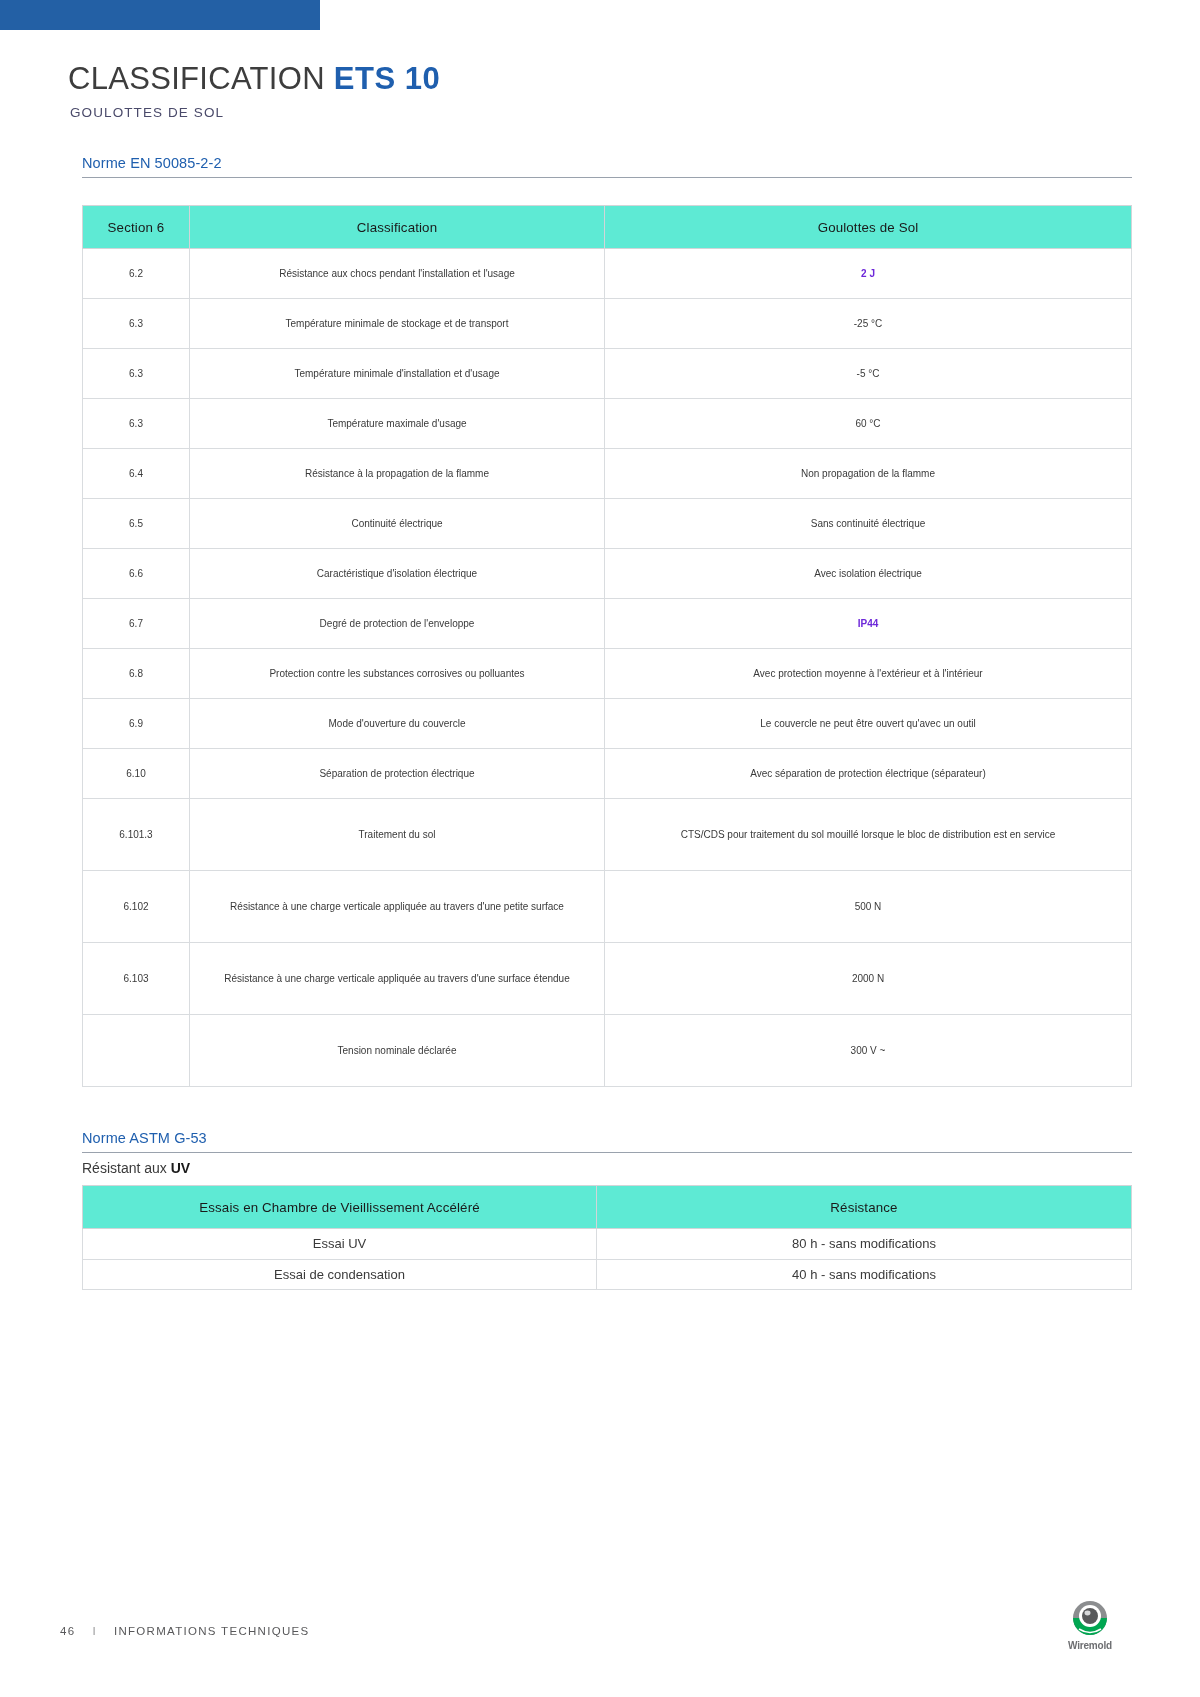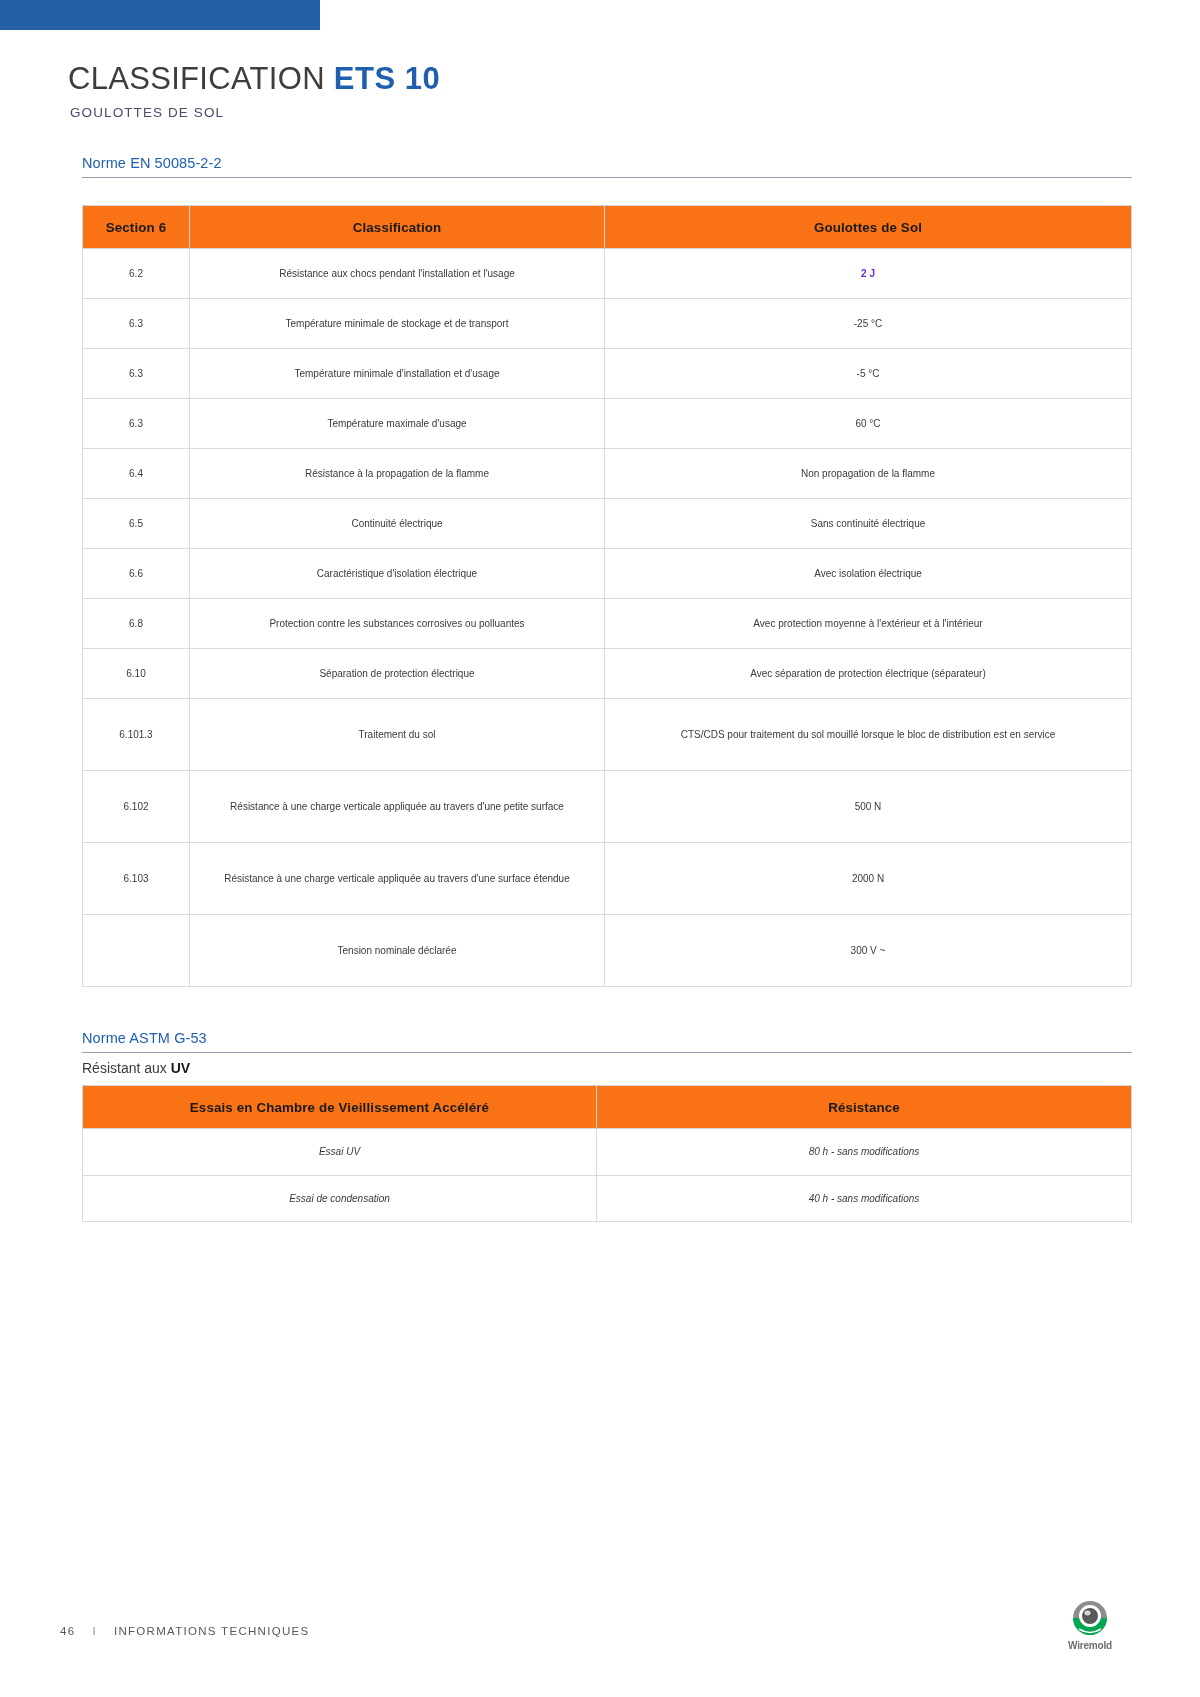--- a/index.html
+++ b/index.html
@@ -86,24 +86,24 @@
   }
   table.spec.main { margin-top: 27px; }
 
   table.spec th,
   table.spec td {
     border: 1px solid #d9dcdf;
     vertical-align: middle;
     text-align: center;
   }
   table.spec thead th {
-    background: #f97316;
+    background: #5eead4;
     color: #1a1a1a;
     font-size: 13.3px;
-    font-weight: 700;
+    font-weight: 400;
     letter-spacing: 0.15px;
     height: 32px;
     padding: 5px 8px;
     border-color: #d2d5d8;
   }
   table.spec tbody td {
     font-size: 10px;
     color: #3a3a3a;
     font-weight: 400;
     padding: 12px 10px;
@@ -129,21 +129,21 @@
     margin-left: 14px;
     width: calc(100% - 14px);
     text-align: left;
     font-size: 14px;
     color: #3a3a3a;
     padding: 7px 0 9px 0;
   }
   .astm-caption b { color: #1a1a1a; font-weight: 700; }
 
   table.spec.astm tbody tr { height: 30px; }
-  table.spec.astm tbody td { padding: 16px 10px; font-size: 10px; font-style: italic; }
+  table.spec.astm tbody td { padding: 6px 10px; font-size: 13px; }
   .astm-col-a { width: 49%; }
   .astm-col-b { width: 51%; }
 
   
   .footer {
     position: absolute;
     left: 60px;
     right: 68px;
     bottom: 46px;
     height: 60px;
@@ -239,23 +239,33 @@
           <td>6.5</td>
           <td>Continuité électrique</td>
           <td>Sans continuité électrique</td>
         </tr>
         <tr>
           <td>6.6</td>
           <td>Caractéristique d'isolation électrique</td>
           <td>Avec isolation électrique</td>
         </tr>
         <tr>
+          <td>6.7</td>
+          <td>Degré de protection de l'enveloppe</td>
+          <td class="bold-val">IP44</td>
+        </tr>
+        <tr>
           <td>6.8</td>
           <td>Protection contre les substances corrosives ou polluantes</td>
           <td>Avec protection moyenne à l'extérieur et à l'intérieur</td>
+        </tr>
+        <tr>
+          <td>6.9</td>
+          <td>Mode d'ouverture du couvercle</td>
+          <td>Le couvercle ne peut être ouvert qu'avec un outil</td>
         </tr>
         <tr>
           <td>6.10</td>
           <td>Séparation de protection électrique</td>
           <td>Avec séparation de protection électrique (séparateur)</td>
         </tr>
         <tr class="tall">
           <td>6.101.3</td>
           <td>Traitement du sol</td>
           <td>CTS/CDS pour traitement du sol mouillé lorsque le bloc de distribution est en service</td>

